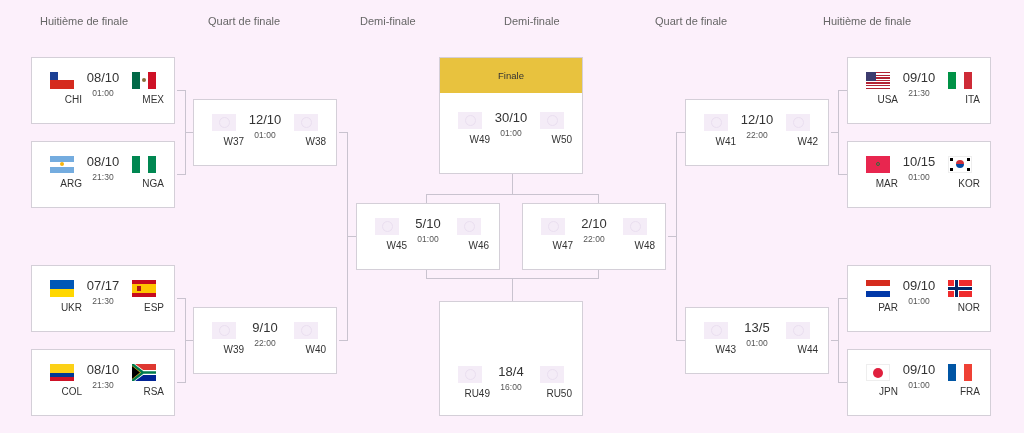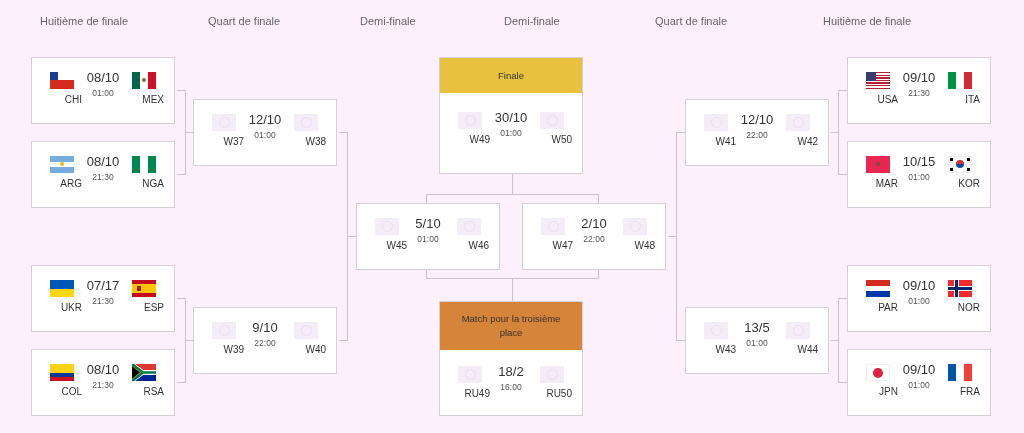--- a/index.html
+++ b/index.html
@@ -260,28 +260,27 @@
         <div class="time">01:00</div>
       </div>
     <div class="team r">
         <div class="ph"></div>
         <div class="code">W50</div>
       </div>
   </div>
 </div>
 
 <div class="box" style="left:439px;top:301px;height:115px">
-  <div class="chead" style="height:48px;background:#d5843a">Match pour la troisième place</div>
   <div class="m" style="top:50px">
     <div class="team l">
         <div class="ph"></div>
         <div class="code">RU49</div>
       </div>
     <div class="mid">
-        <div class="date">18/2</div>
+        <div class="date">18/4</div>
         <div class="time">16:00</div>
       </div>
     <div class="team r">
         <div class="ph"></div>
         <div class="code">RU50</div>
       </div>
   </div>
 </div>
 
 <div class="box" style="left:685px;top:99px;height:67px">

